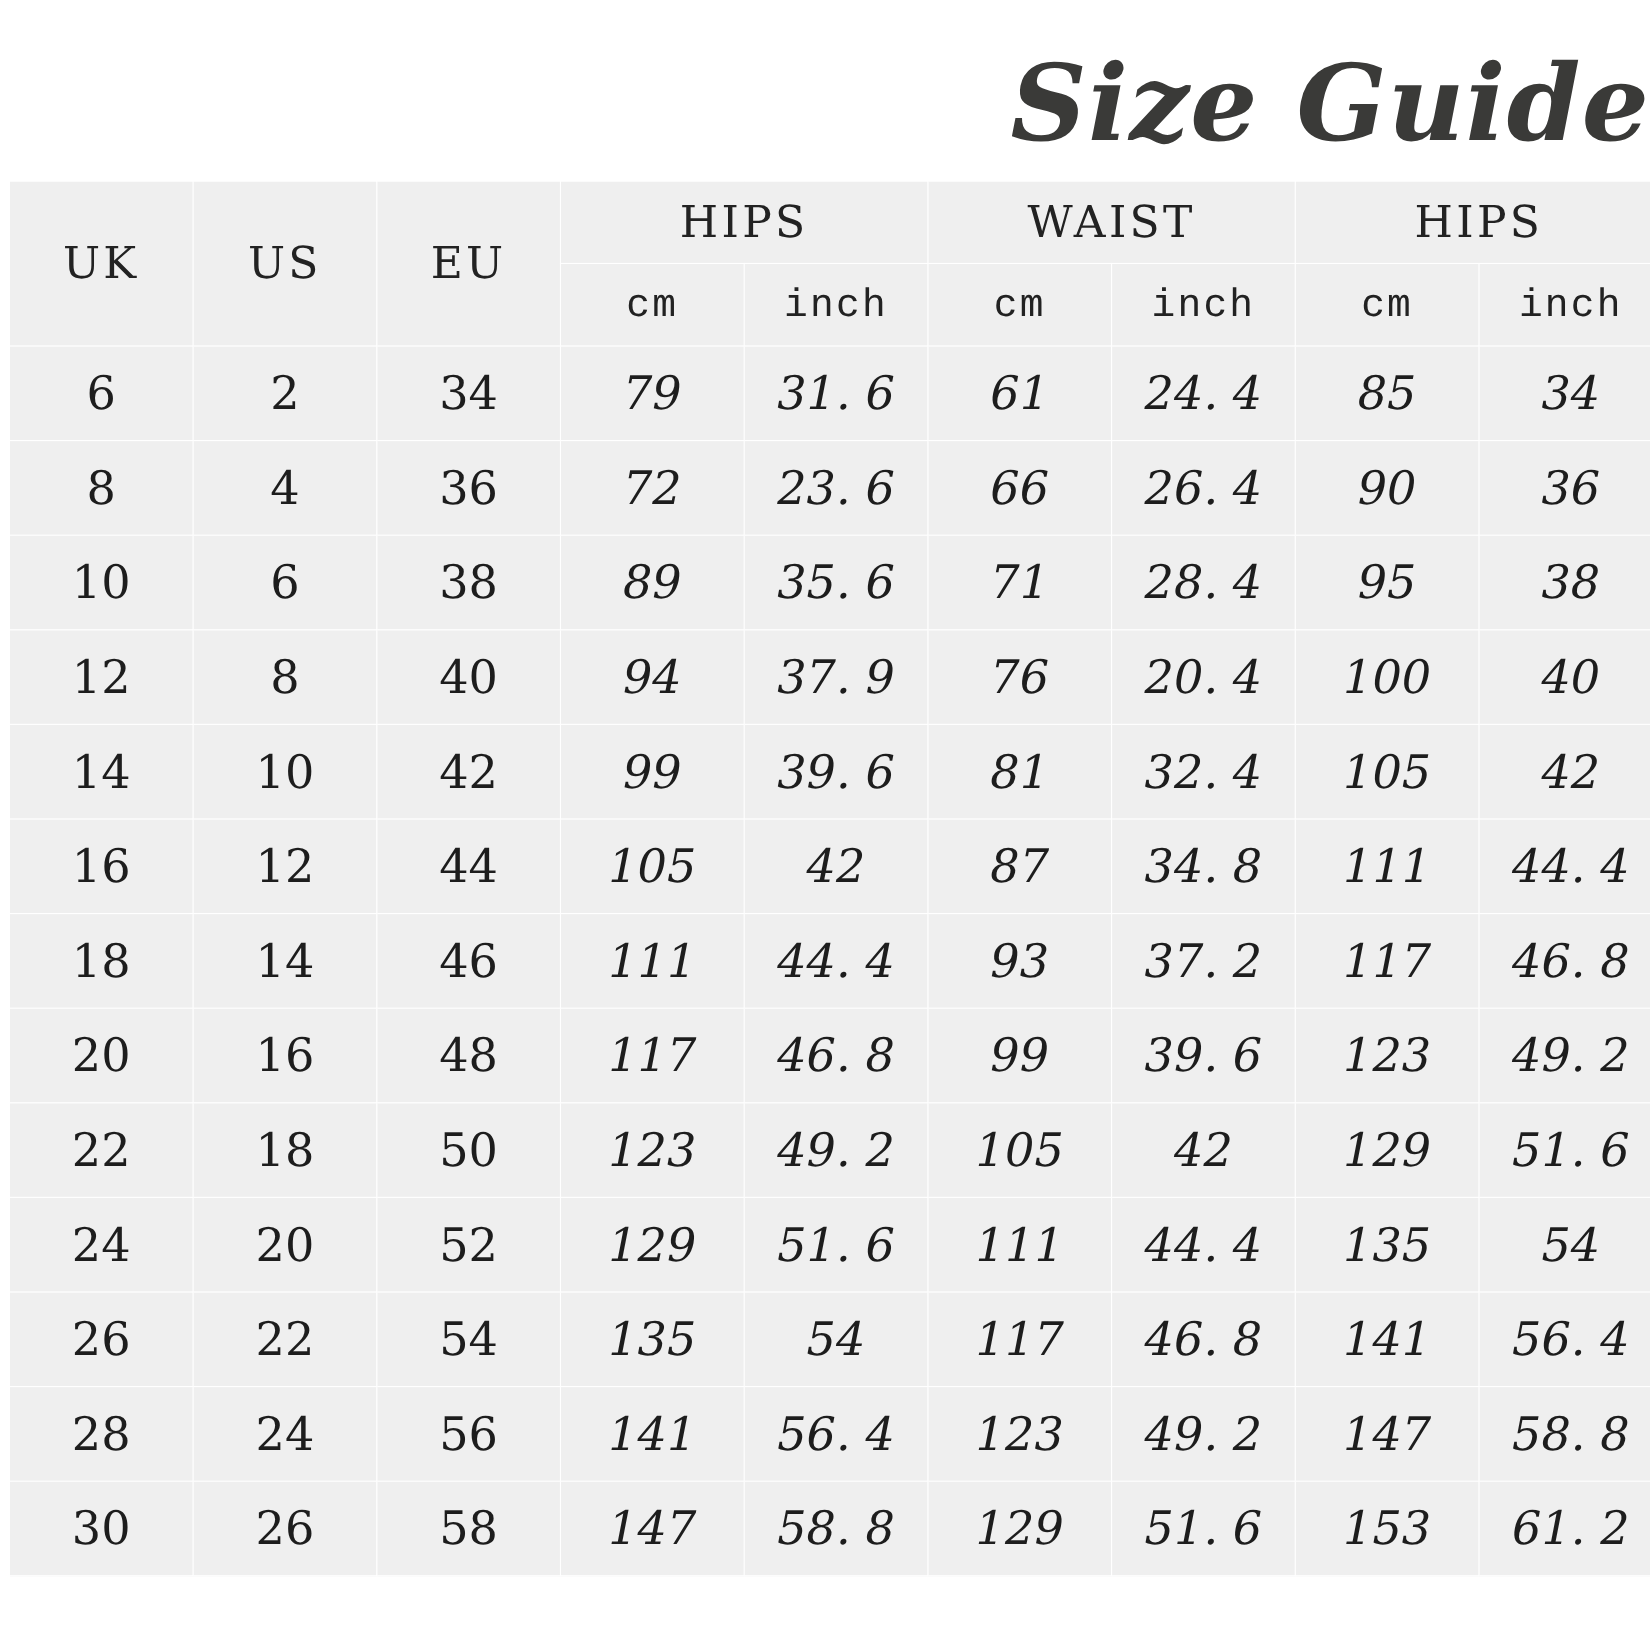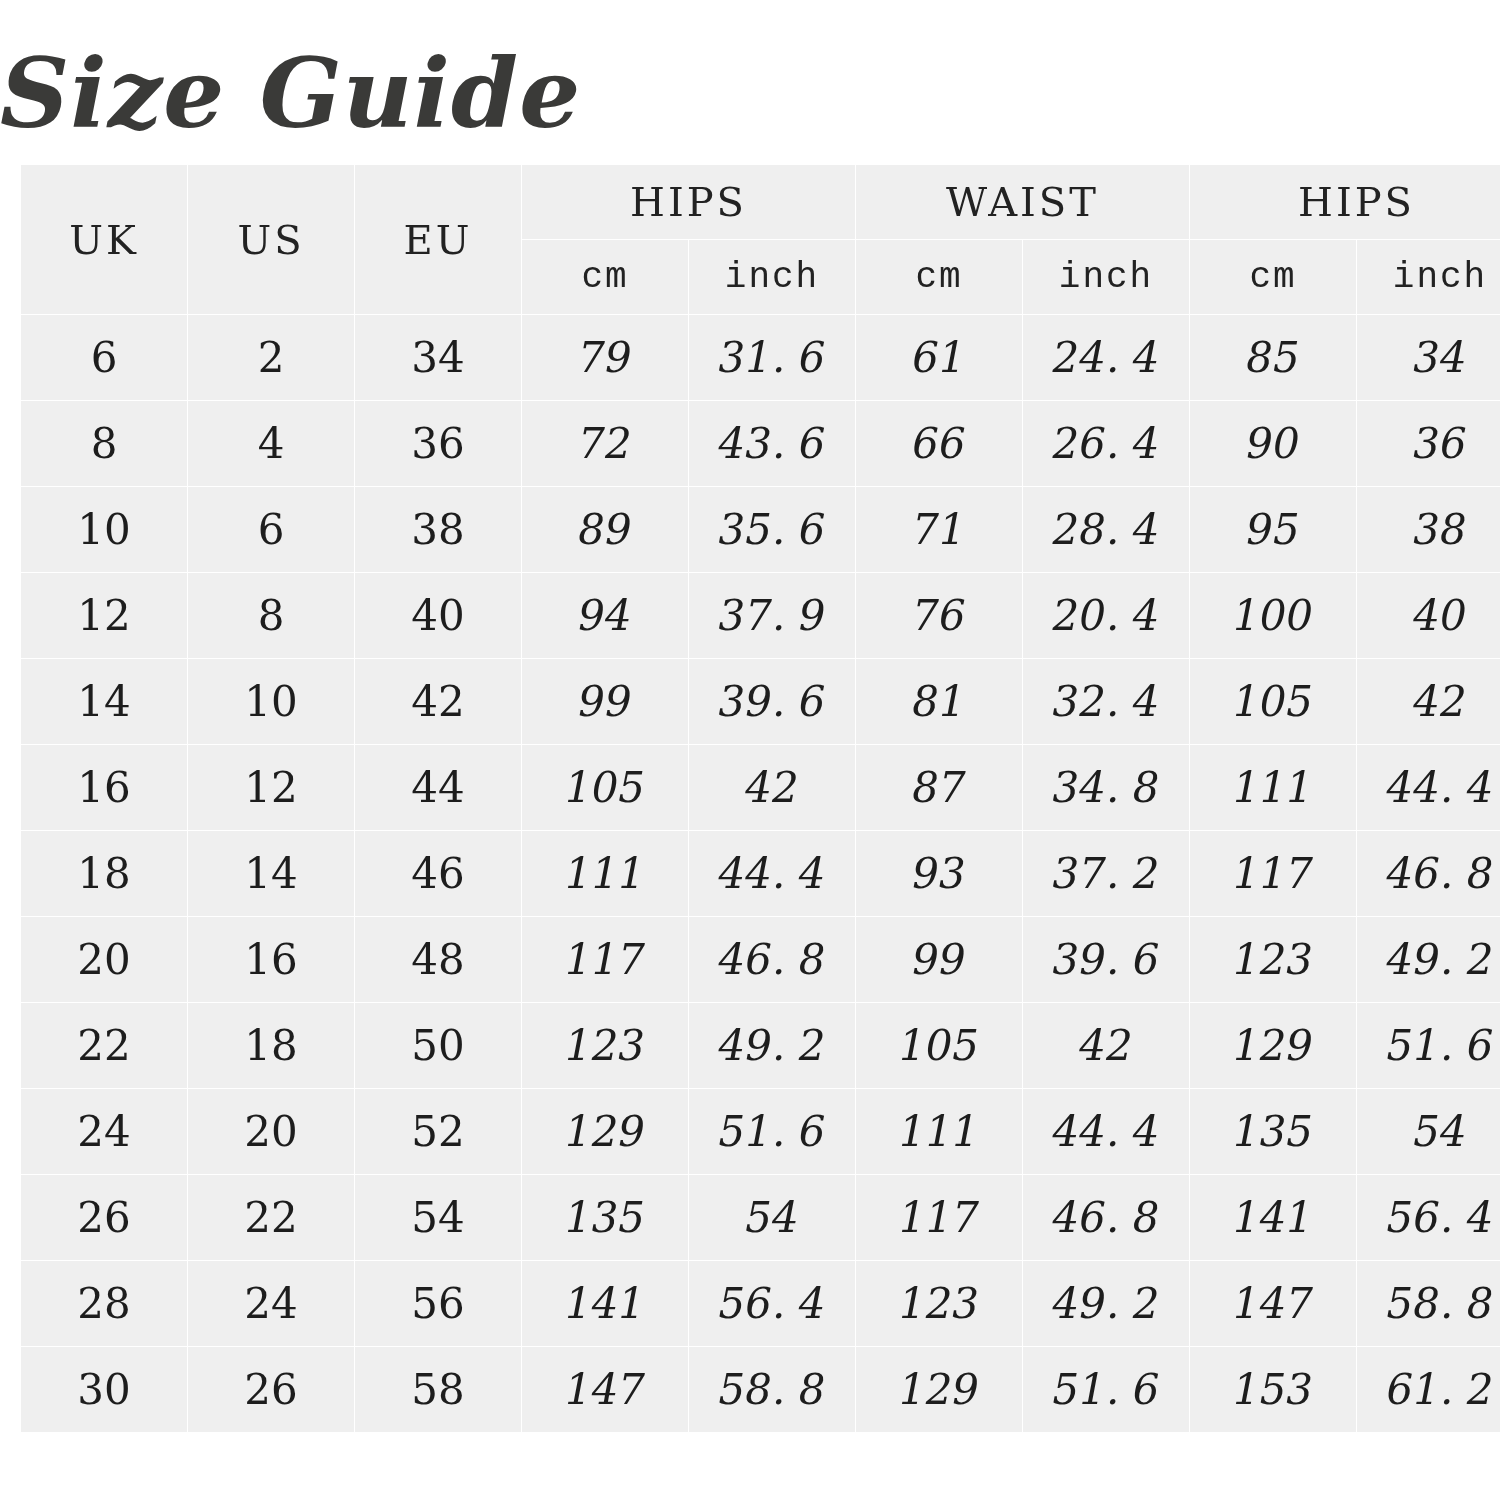--- a/index.html
+++ b/index.html
@@ -15,33 +15,33 @@
     overflow: hidden;
   }
   .page {
     position: relative;
     width: 1500px;
     height: 1500px;
     background: #ffffff;
     box-sizing: border-box;
   }
   .title {
-    text-align: left;
+    text-align: right;
     font-family: "DejaVu Serif", serif;
     font-style: italic;
     font-weight: 700;
     font-size: 96px;
     line-height: 1;
     color: #3a3a38;
     padding-top: 46px;
     padding-bottom: 22px;
     letter-spacing: 1px;
   }
   .table-wrap {
-    padding: 0 20px;
+    padding: 0 8px;
   }
   table.size-table {
     width: 1484px;
     border-collapse: collapse;
     table-layout: fixed;
     margin: 0 auto;
   }
   table.size-table td,
   table.size-table th {
     border: 1px solid #ffffff;
@@ -138,21 +138,21 @@
           <td class="cell-meas">61</td>
           <td class="cell-meas">24. 4</td>
           <td class="cell-meas">85</td>
           <td class="cell-meas">34</td>
         </tr>
         <tr>
           <td class="cell-size">8</td>
           <td class="cell-size">4</td>
           <td class="cell-size">36</td>
           <td class="cell-meas">72</td>
-          <td class="cell-meas">43. 6</td>
+          <td class="cell-meas">23. 6</td>
           <td class="cell-meas">66</td>
           <td class="cell-meas">26. 4</td>
           <td class="cell-meas">90</td>
           <td class="cell-meas">36</td>
         </tr>
         <tr>
           <td class="cell-size">10</td>
           <td class="cell-size">6</td>
           <td class="cell-size">38</td>
           <td class="cell-meas">89</td>

